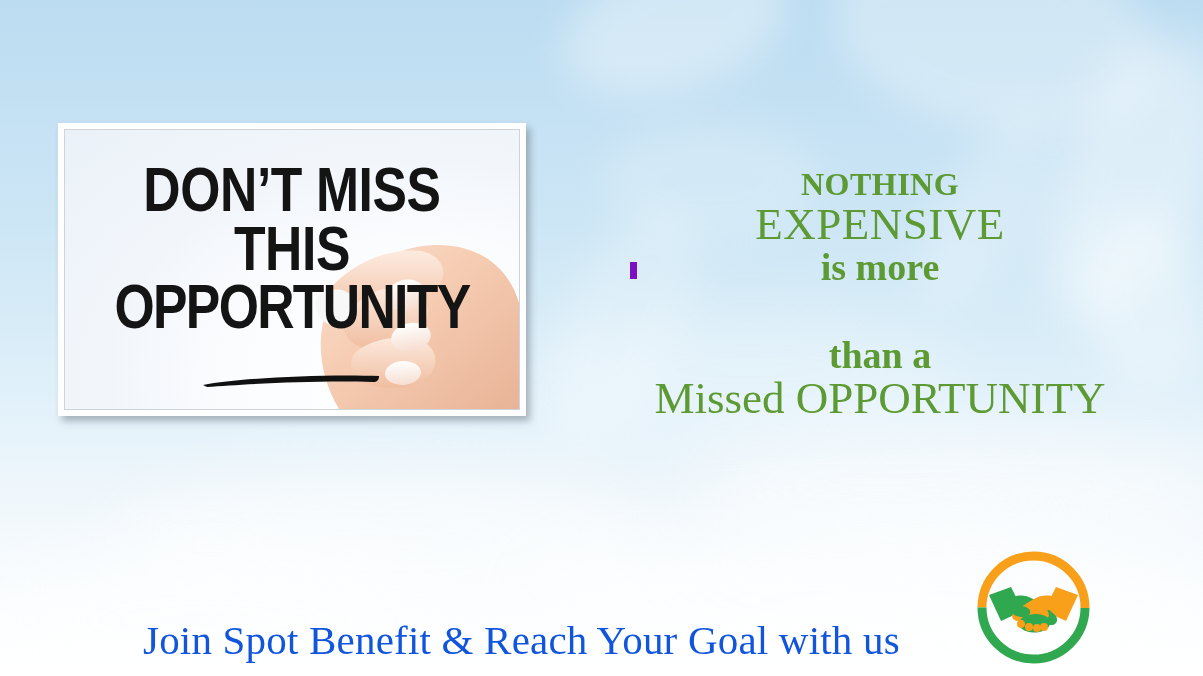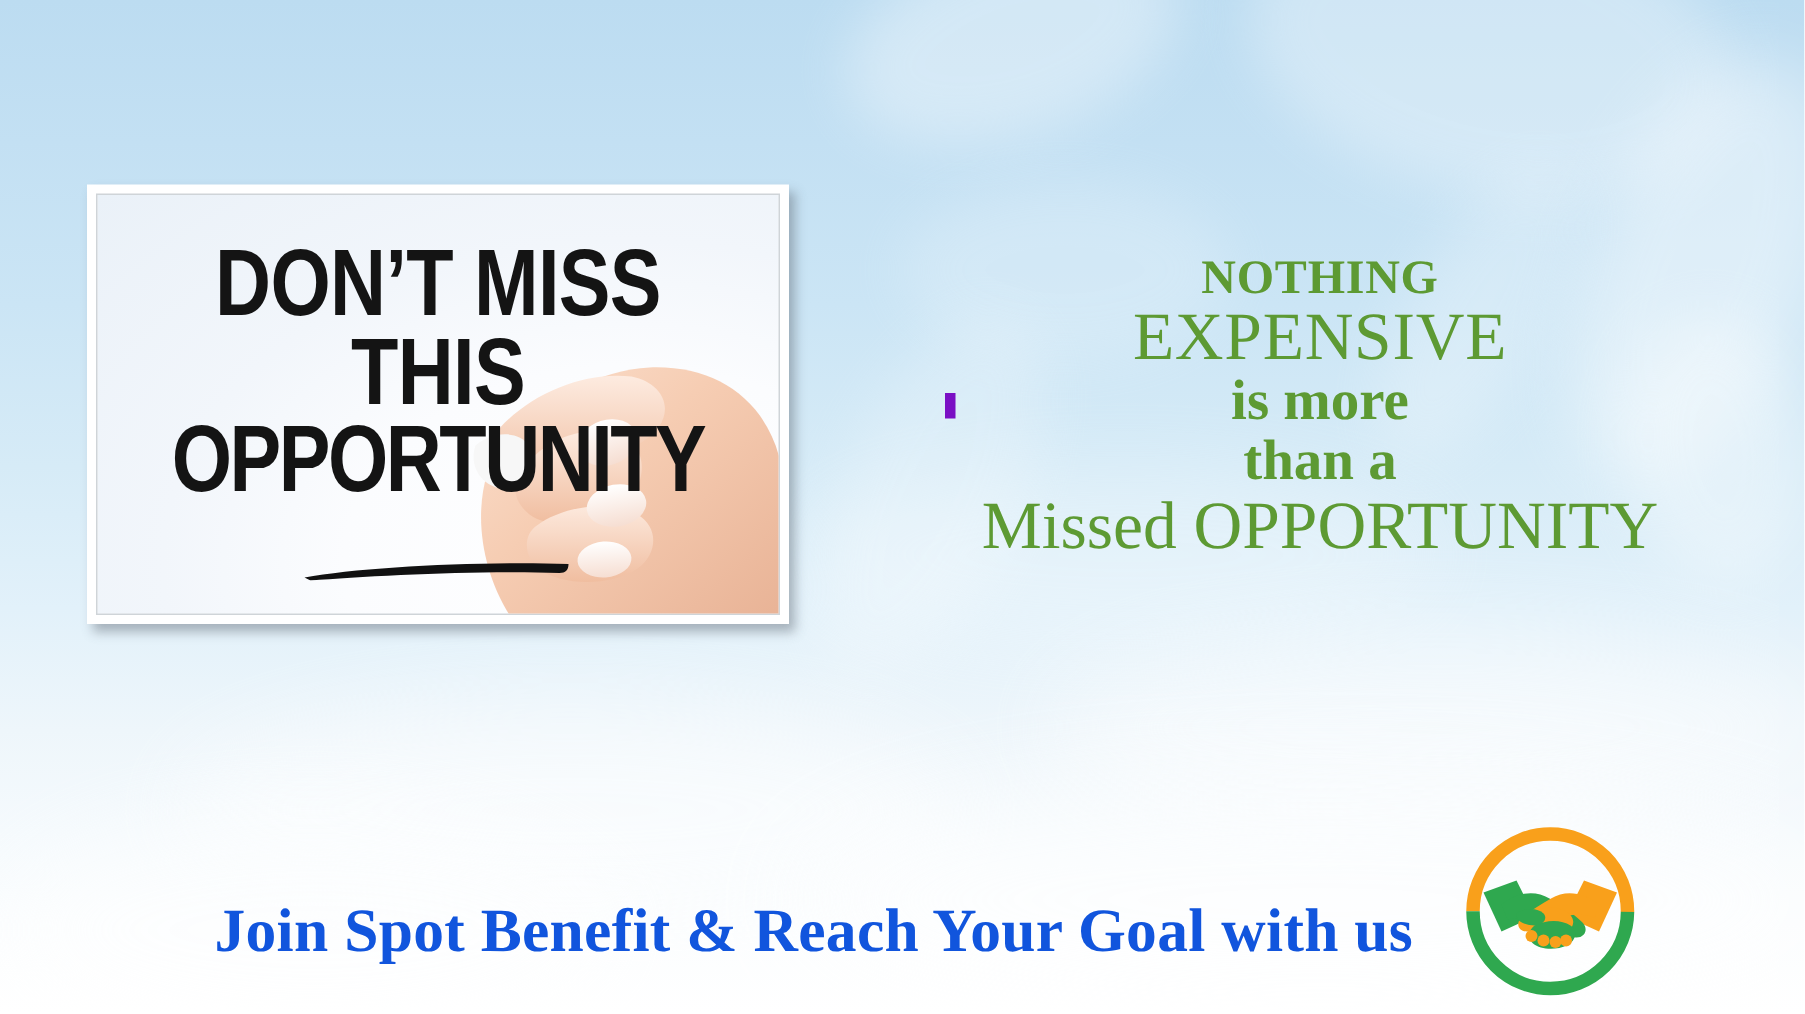--- a/index.html
+++ b/index.html
@@ -105,38 +105,38 @@
     width:504px;
     text-align:center;
     color:#5d9a33;
     line-height:1.04;
     user-select:none;
   }
   .quote .q-line{ display:block; }
   .q-nothing  { font-size:32px; font-weight:bold; letter-spacing:.5px; }
   .q-ismore   { font-size:38px; font-weight:bold; }
   .q-expensive{ font-size:45px; font-weight:normal; letter-spacing:.5px; }
-  .q-thana    { font-size:38px; font-weight:bold; }
+  .q-thana    { font-size:38px; font-weight:bold;margin-top:48px; }
   .q-missed   { font-size:45px; font-weight:normal; white-space:nowrap; }
   .q-missed b { font-weight:normal; }
 
   
   .bullet-mark{
     position:absolute;
     left:630px; top:262px;
     width:7px; height:17px;
     background:#7a0fc4;
   }
 
   
   .tagline{
     position:absolute;
-    left:143px; top:596px;
+    left:143px; top:616px;
     font-size:41px;
-    font-weight:bold;
+    font-weight:normal;
     color:#1155dd;
     white-space:nowrap;
     letter-spacing:.2px;
     user-select:none;
   }
 
   
   .logo{
     position:absolute;
     left:977px; top:551px;

